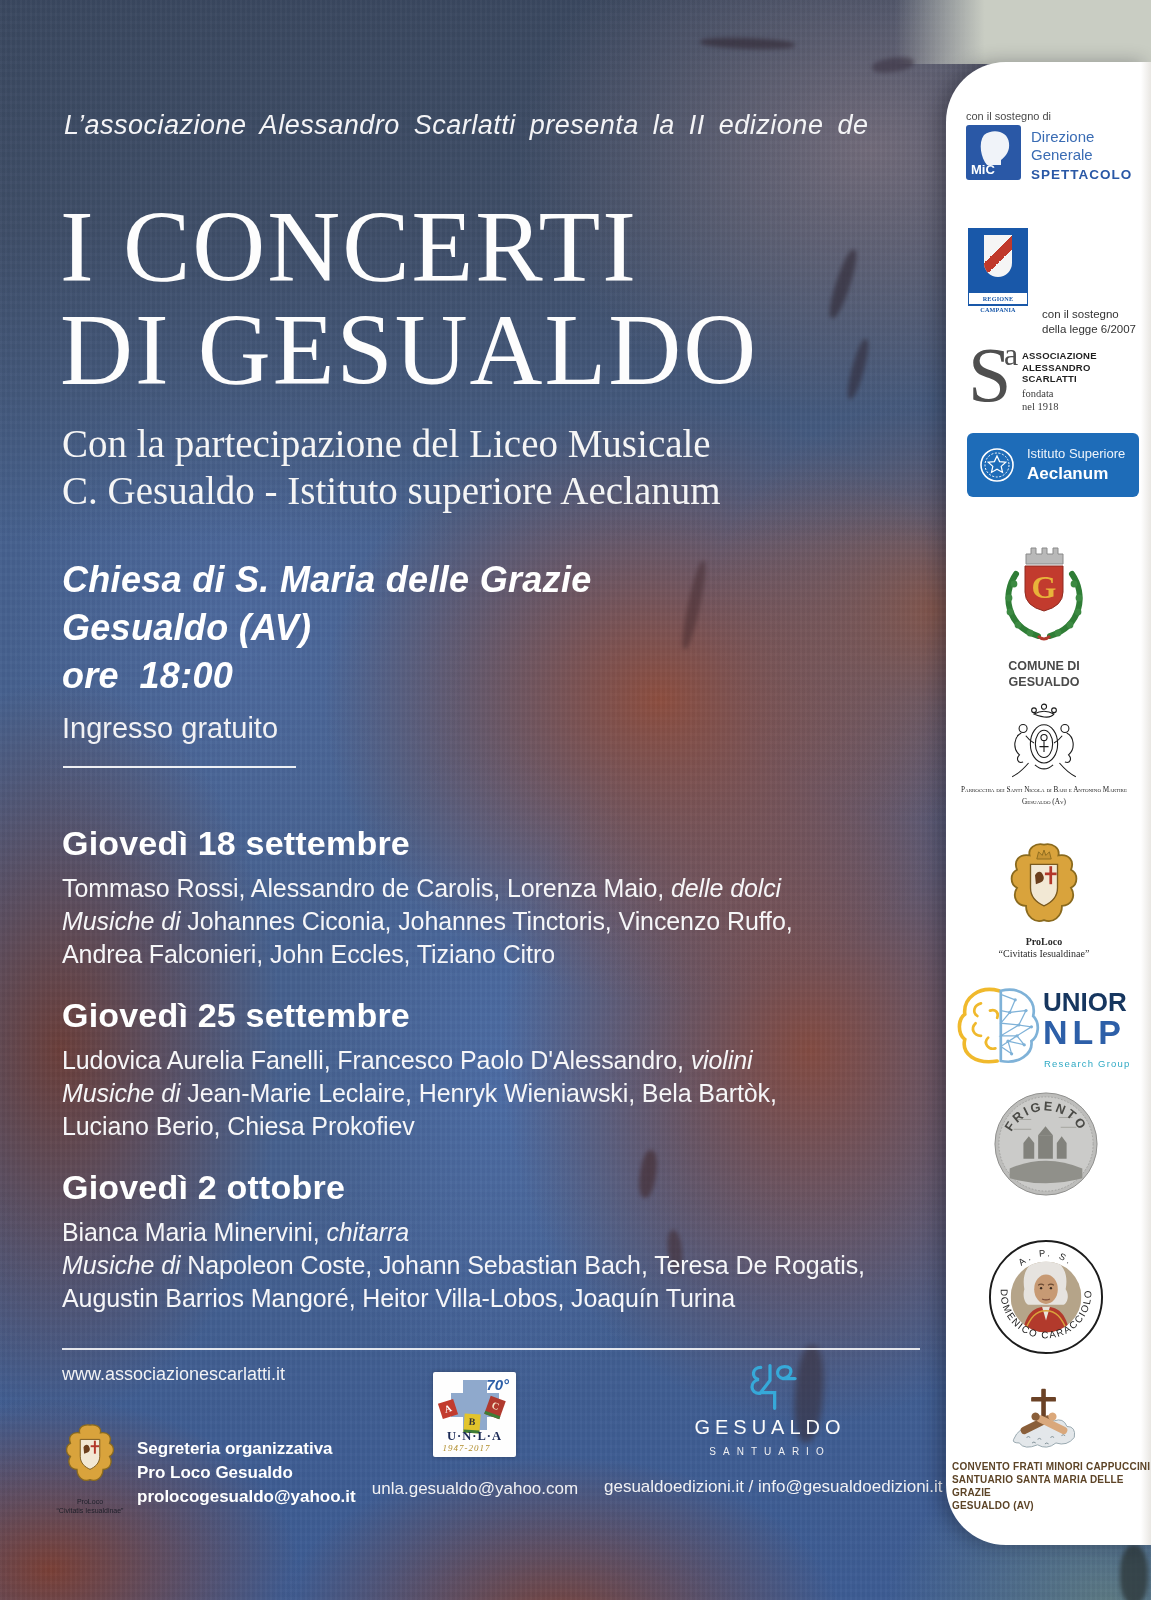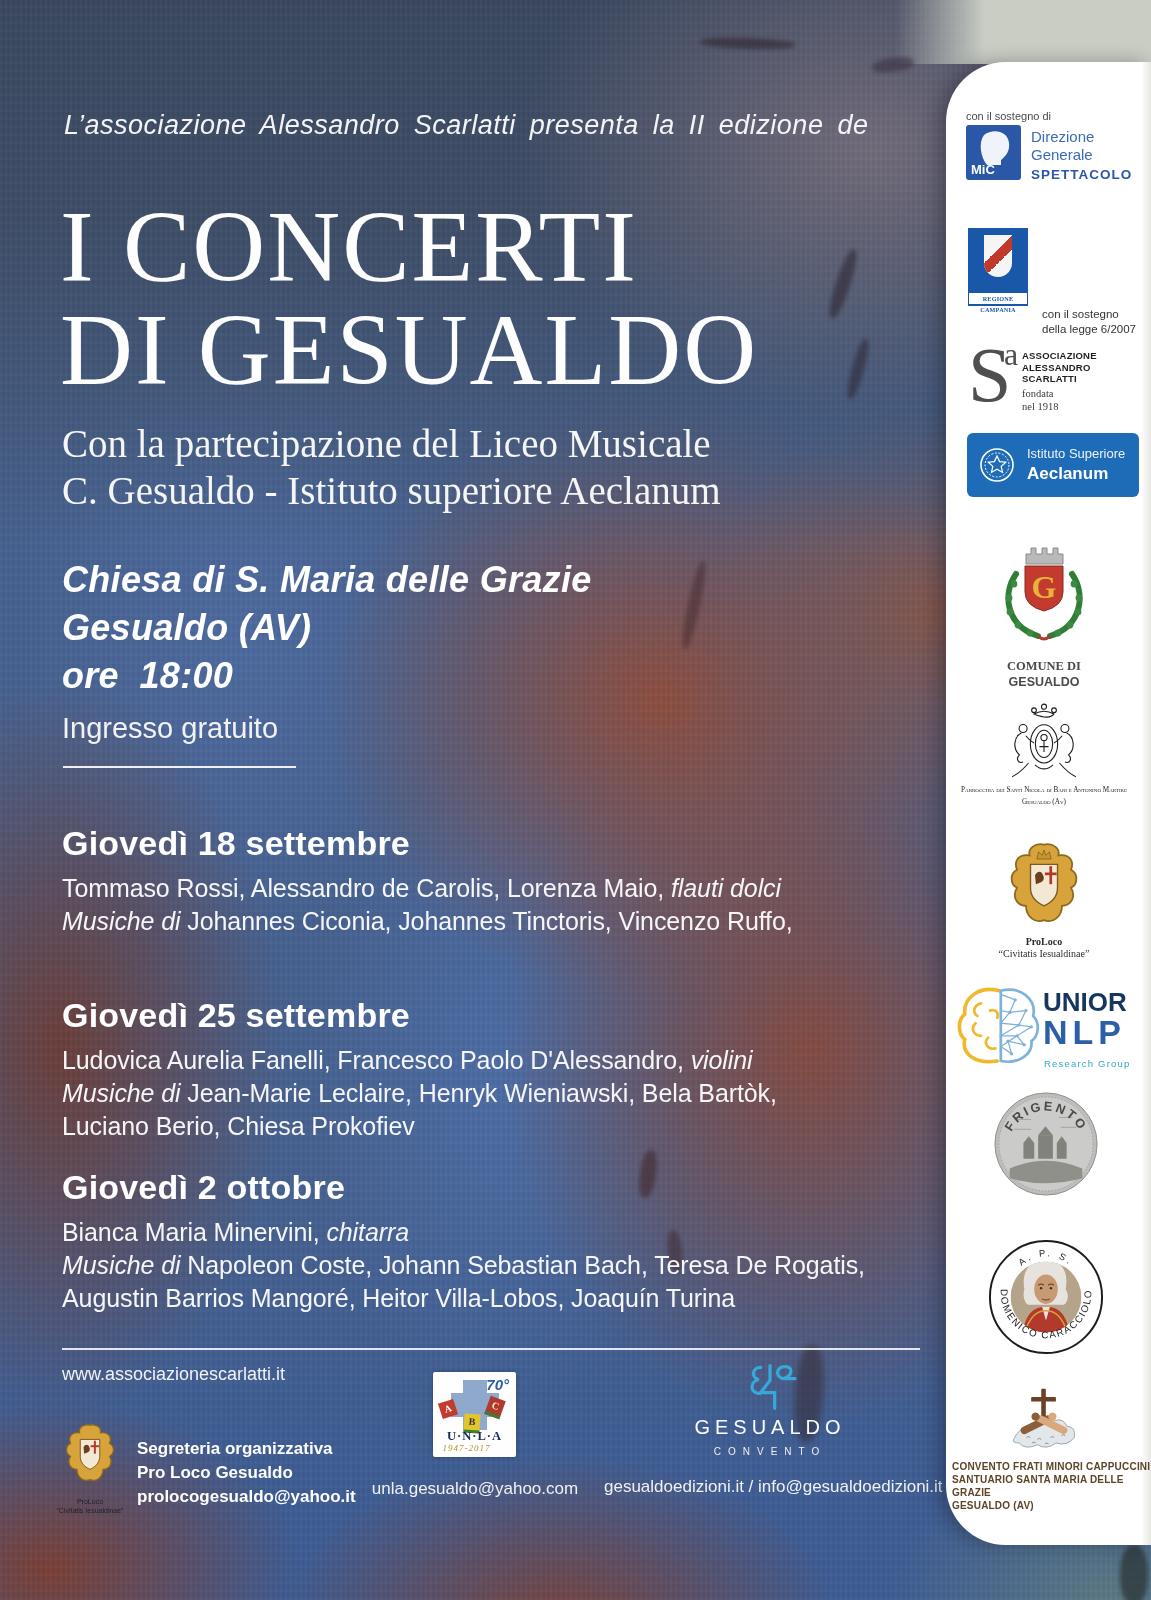--- a/index.html
+++ b/index.html
@@ -132,22 +132,23 @@
   <div class="abs venue">
     <div>Chiesa di S. Maria delle Grazie</div>
     <div>Gesualdo (AV)</div>
     <div class="pre">ore  18:00</div>
   </div>
   <div class="abs admission">Ingresso gratuito</div>
   <div class="abs rule-small"></div>
 
   <div class="abs event" style="top:824px;">
     <div class="event-date">Giovedì 18 settembre</div>
-    <div class="event-line"><span>Tommaso Rossi, Alessandro de Carolis, Lorenza Maio, </span><span class="it">flauti dolci</span></div>
+    <div class="event-line"><span>Tommaso Rossi, Alessandro de Carolis, Lorenza Maio, </span><span class="it">delle dolci</span></div>
     <div class="event-line"><span class="it">Musiche di </span><span>Johannes Ciconia, Johannes Tinctoris, Vincenzo Ruffo,</span></div>
+    <div class="event-line"><span>Andrea Falconieri, John Eccles, Tiziano Citro</span></div>
   </div>
   <div class="abs event" style="top:996px;">
     <div class="event-date">Giovedì 25 settembre</div>
     <div class="event-line"><span>Ludovica Aurelia Fanelli, Francesco Paolo D'Alessandro, </span><span class="it">violini</span></div>
     <div class="event-line"><span class="it">Musiche di </span><span>Jean-Marie Leclaire, Henryk Wieniawski, Bela Bartòk,</span></div>
     <div class="event-line"><span>Luciano Berio, Chiesa Prokofiev</span></div>
   </div>
   <div class="abs event" style="top:1168px;">
     <div class="event-date">Giovedì 2 ottobre</div>
     <div class="event-line"><span>Bianca Maria Minervini, </span><span class="it">chitarra</span></div>
@@ -188,21 +189,21 @@
   <div class="abs unla-email">unla.gesualdo@yahoo.com</div>
 
   <svg class="abs" style="left:742px;top:1360px;" width="56" height="52" viewBox="0 0 60 56">
     <g fill="none" stroke="#36a9d9" stroke-width="3.5" stroke-linecap="round">
       <path d="M20,8 c-9,0 -11,11 -2,13 c-10,2 -10,15 1,15"></path>
       <path d="M30,6 v16 l-10,13 h15 v17"></path>
       <path d="M44,20 c10,-2 12,-13 2,-13 c-9,0 -11,11 -2,13 h13"></path>
     </g>
   </svg>
   <div class="abs ged-name">GESUALDO</div>
-  <div class="abs ged-sub">CONVENTO</div>
+  <div class="abs ged-sub">SANTUARIO</div>
   <div class="abs ged-contact">gesualdoedizioni.it / info@gesualdoedizioni.it</div>
 
   <aside class="panel">
 
     <div class="abs mic-support">con il sostegno di</div>
     <div class="abs mic-square">
       <svg width="55" height="55" viewBox="0 0 55 55">
         <path d="M18,10 C27,3 42,6 43,18 C44,26 40,31 35,35 L35,40 L21,40 C15,33 12,18 18,10 Z" fill="#ffffff" opacity=".93"></path>
       </svg>
       <span class="mic-logo-label">MiC</span>
@@ -253,21 +254,21 @@
       <circle cx="16" cy="72" r="3.4" fill="#3c8a42"></circle>
         <circle cx="24" cy="85" r="3.4" fill="#3c8a42"></circle>
       <circle cx="36" cy="93" r="3.4" fill="#3c8a42"></circle>
         <circle cx="80" cy="44" r="3.4" fill="#3c8a42"></circle>
       <circle cx="85" cy="58" r="3.4" fill="#3c8a42"></circle>
         <circle cx="84" cy="72" r="3.4" fill="#3c8a42"></circle>
       <circle cx="76" cy="85" r="3.4" fill="#3c8a42"></circle>
         <circle cx="64" cy="93" r="3.4" fill="#3c8a42"></circle>
       <path d="M44,96 q6,6 12,0" fill="none" stroke="#b03a2e" stroke-width="3"></path>
     </svg>
-    <div class="abs comune-text" style="top:596px;font-family:Liberation Serif, serif;">COMUNE DI</div>
+    <div class="abs comune-text" style="top:596px;">COMUNE DI</div>
     <div class="abs comune-text" style="top:612px;">GESUALDO</div>
 
     <svg class="abs" style="left:48px;top:640px;" width="100" height="82" viewBox="0 0 110 88">
       <g fill="none" stroke="#1b1b1b" stroke-width="1.2">
         <circle cx="44" cy="8" r="2.6"></circle>
           <circle cx="55" cy="4" r="2.8"></circle>
           <circle cx="66" cy="8" r="2.6"></circle>
         <path d="M44,12 q11,-6 22,0 q-5,7 -22,0 z"></path>
         <ellipse cx="55" cy="45" rx="15" ry="21"></ellipse>
         <ellipse cx="55" cy="45" rx="9.5" ry="15"></ellipse>

